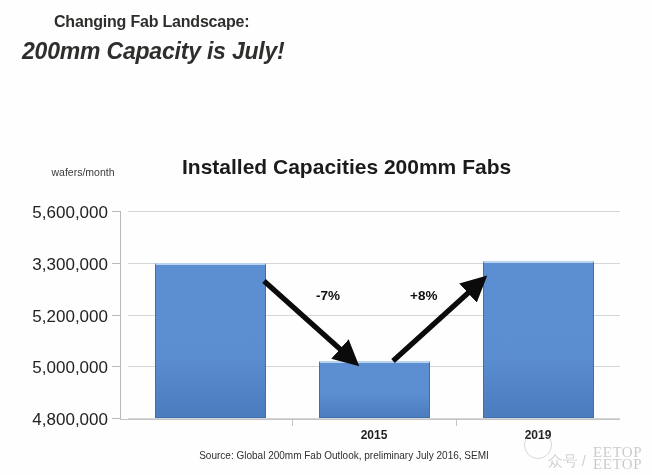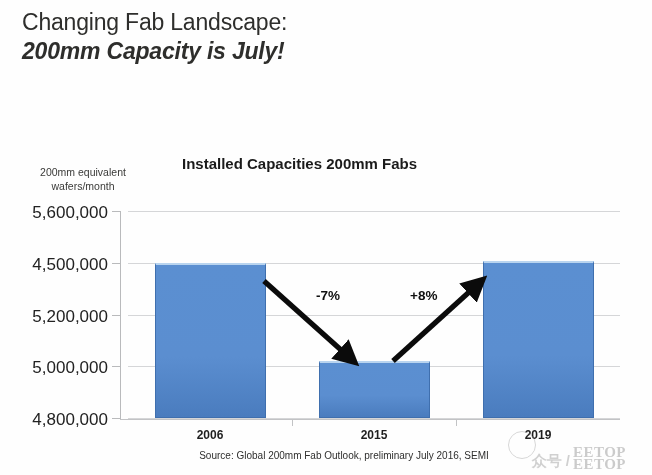--- a/index.html
+++ b/index.html
@@ -17,26 +17,27 @@
   }
 
   
   #slide-title {
     position: absolute;
     left: 22px;
     top: 8px;
     width: 520px;
   }
   #slide-title .line1 {
-    font-size: 23px;
-    font-weight: normal;
+    font-size: 16px;
+    font-weight: bold;
     color: #2e2e2c;
     letter-spacing: -0.2px;
     line-height: 28px;
     white-space: nowrap;
+    margin-left: 32px;
   }
   #slide-title .line2 {
     font-size: 23px;
     font-weight: bold;
     font-style: italic;
     color: #2e2e2c;
     letter-spacing: -0.2px;
     line-height: 30px;
     white-space: nowrap;
   }
@@ -49,21 +50,21 @@
     width: 652px;
     height: 335px;
   }
 
   #chart-title {
     position: absolute;
     left: 182px;
     top: 15px;
     width: 400px;
     text-align: left;
-    font-size: 15px;
+    font-size: 21px;
     font-weight: bold;
     color: #1b1b1b;
     white-space: nowrap;
   }
 
   #y-axis-caption {
     position: absolute;
     left: 28px;
     top: 25px;
     width: 110px;
@@ -181,27 +182,26 @@
     text-align: center;
     font-size: 10px;
     color: #2f2f2e;
     padding-left: 36px;
     box-sizing: border-box;
   }
 
   
   #watermark {
     position: absolute;
-    right: 20px;
+    right: 4px;
     bottom: 2px;
     width: 150px;
     height: 56px;
     opacity: 0.45;
     pointer-events: none;
-    font-weight: bold;
   }
   #watermark .wm-text {
     position: absolute;
     right: 6px;
     bottom: 12px;
     font-size: 15px;
     color: #8e8e8e;
     letter-spacing: 0.5px;
     white-space: nowrap;
     font-family: "Liberation Serif", serif;
@@ -240,41 +240,40 @@
 <div id="slide-title">
   <div class="line1">Changing Fab Landscape:</div>
   <div class="line2">200mm Capacity is July!</div>
 </div>
 
 <div id="chart-area">
 
   <div id="chart-title">Installed Capacities 200mm Fabs</div>
 
   <div id="y-axis-caption">
-    <div>200mm equivalent</div>
     <div>wafers/month</div>
   </div>
 
   <div id="plot">
       <div class="gridline" style="top: 207px;"></div>
       <div class="gridline" style="top: 155.25px;"></div>
       <div class="gridline" style="top: 103.5px;"></div>
       <div class="gridline" style="top: 51.75px;"></div>
       <div class="gridline" style="top: 0px;"></div>
       <div class="bar" style="left: 26.5px; width: 111px; height: 155.25px;"></div>
       <div class="bar" style="left: 190.5px; width: 111px; height: 56.925px;"></div>
       <div class="bar" style="left: 354.5px; width: 111px; height: 156.544px;"></div>
     </div>
 
   <div id="axis-line"></div>
   <div id="y-tick-labels">
       <div class="y-tick-label" style="top: 207px;">4,800,000</div>
       <div class="y-tick-label" style="top: 155.25px;">5,000,000</div>
       <div class="y-tick-label" style="top: 103.5px;">5,200,000</div>
-      <div class="y-tick-label" style="top: 51.75px;">4,500,000</div>
+      <div class="y-tick-label" style="top: 51.75px;">3,300,000</div>
       <div class="y-tick-label" style="top: 0px;">5,600,000</div>
     </div>
 
   <div id="x-axis-rule"></div>
 
   <svg id="arrows-svg" viewBox="0 0 652 335">
     <defs>
       <marker id="ah" markerWidth="5" markerHeight="5" refX="2.6" refY="2.5" orient="auto">
         <path d="M0,0 L5,2.5 L0,5 z" fill="#0b0b0b"></path>
       </marker>
@@ -284,21 +283,20 @@
   </svg>
 
   <div id="source-note">Source: Global 200mm Fab Outlook, preliminary July 2016, SEMI</div>
 <div class="y-tick-mark" style="top: 278px;"></div>
     <div class="y-tick-mark" style="top: 226.25px;"></div>
     <div class="y-tick-mark" style="top: 174.5px;"></div>
     <div class="y-tick-mark" style="top: 122.75px;"></div>
     <div class="y-tick-mark" style="top: 71px;"></div>
     <div class="x-sep" style="left: 292px;"></div>
     <div class="x-sep" style="left: 456px;"></div>
-    <div class="x-label" style="left: 150px;">2006</div>
     <div class="x-label" style="left: 314px;">2015</div>
     <div class="x-label" style="left: 478px;">2019</div>
     <div class="pct-label" style="left: 316px; top: 148px;">-7%</div>
     <div class="pct-label" style="left: 410px; top: 148px;">+8%</div>
   </div>
 
 <div id="watermark">
   <div class="wm-circle"></div>
   <div class="wm-cn">众号 /</div>
   <div class="wm-text">EETOP</div>

